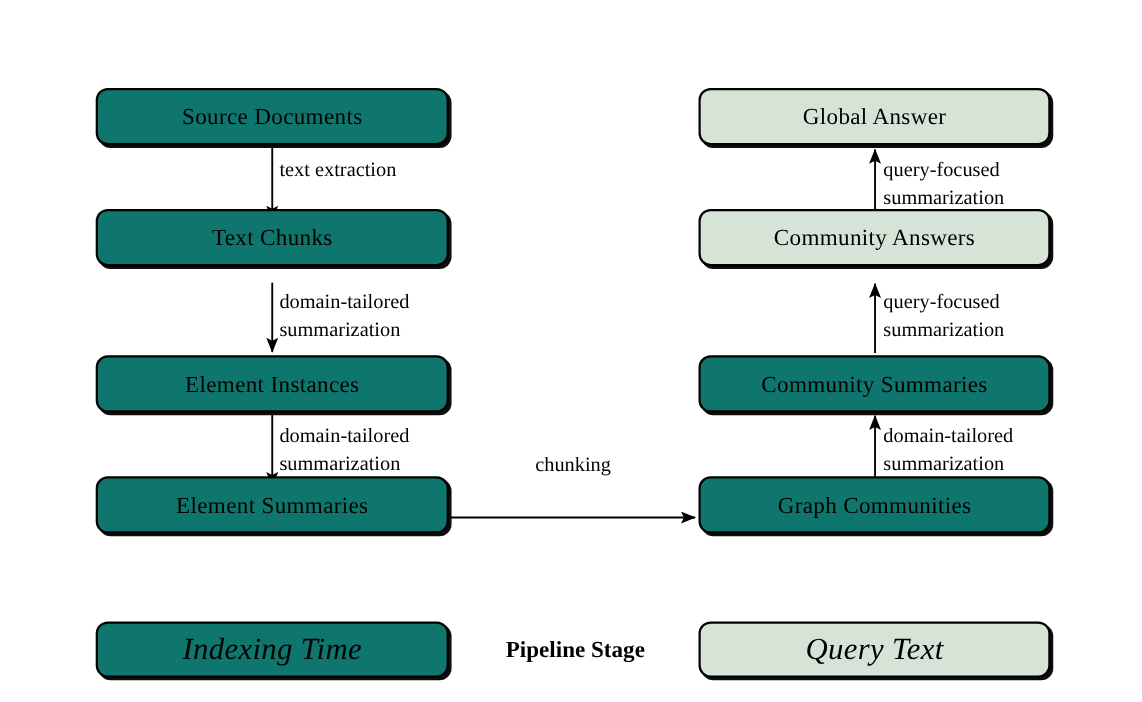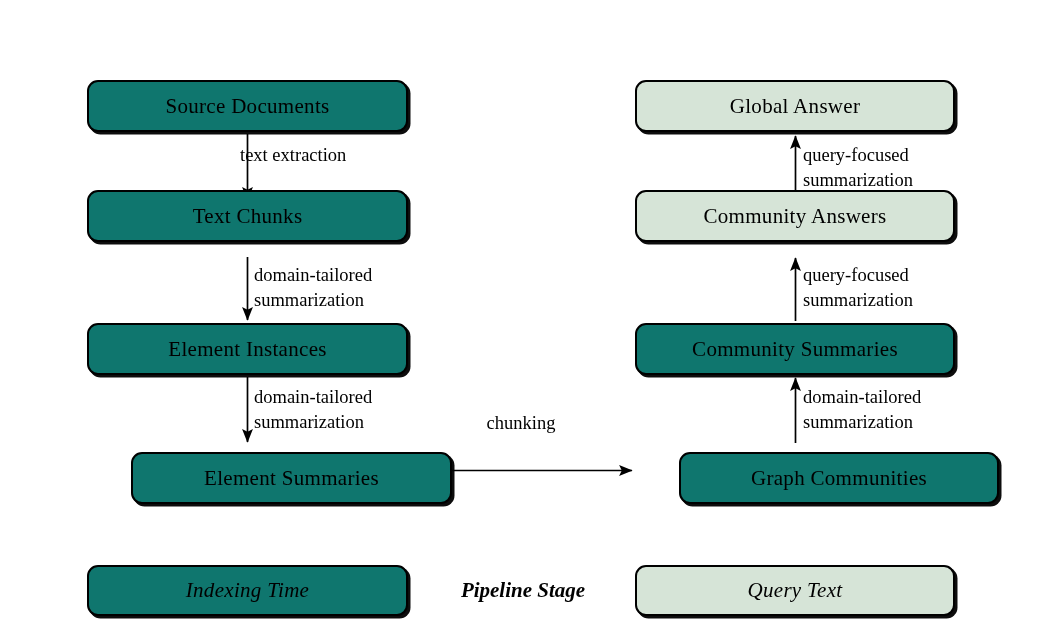--- a/index.html
+++ b/index.html
@@ -48,26 +48,26 @@
     pointer-events: none;
   }
 
   
   .col-left  { left: 87px;  width: 321px; }
   .col-right { left: 635px; width: 320px; }
 
   .row-1 { top: 80px;  height: 52px; }
   .row-2 { top: 190px; height: 52px; }
   .row-3 { top: 323px; height: 52px; }
-  .row-4 { top: 452px; height: 52px; margin-left: 44px; }
+  .row-4 { top: 433px; height: 52px; }
   .row-legend { top: 565px; height: 51px; }
 
   .legend-node .node-label {
     font-style: italic;
-    font-size: 21px;
+    font-size: 28px;
   }
 
   
   .edge-label {
     position: absolute;
     font-family: "Liberation Serif", "DejaVu Serif", serif;
     font-size: 18.5px;
     line-height: 25px;
     white-space: nowrap;
     color: #000000;
@@ -79,21 +79,20 @@
     position: absolute;
     top: 578px;
     left: 430px;
     width: 186px;
     text-align: center;
     font-family: "Liberation Serif", "DejaVu Serif", serif;
     font-weight: bold;
     font-size: 21px;
     line-height: 25px;
     white-space: nowrap;
-    font-style: italic;
   }
 </style>
 </head>
 <body>
 
 <svg id="diagram-canvas" viewBox="0 0 1038 638" xmlns="http://www.w3.org/2000/svg">
   <defs>
     <marker id="arrowhead" markerWidth="9" markerHeight="9" refX="7.6" refY="3.2" orient="auto" markerUnits="strokeWidth">
       <path d="M0,0 L8,3.2 L0,6.4 L1.6,3.2 z" fill="#000000"></path>
     </marker>
@@ -135,21 +134,21 @@
 </div>
 
 <div class="node fill-indexing col-right row-3">
   <span class="node-label">Community Summaries</span>
 </div>
 
 <div class="node fill-indexing col-right row-4">
   <span class="node-label">Graph Communities</span>
 </div>
 
-<div class="edge-label" style="left:240px; top:143px;">
+<div class="edge-label" style="left:254px; top:143px;">
   <span class="l1">text extraction</span>
 </div>
 
 <div class="edge-label" style="left:254px; top:263px;">
   <span class="l1">domain-tailored</span>
   <span class="l2">summarization</span>
 </div>
 
 <div class="edge-label" style="left:254px; top:385px;">
   <span class="l1">domain-tailored</span>

